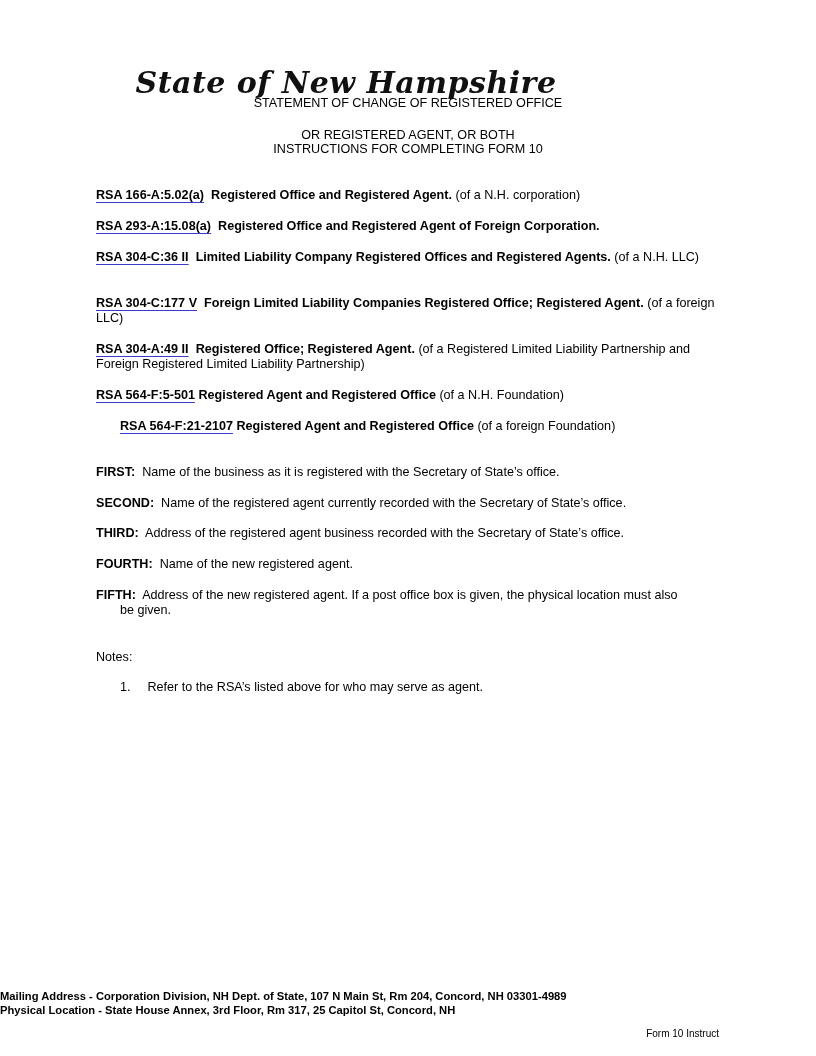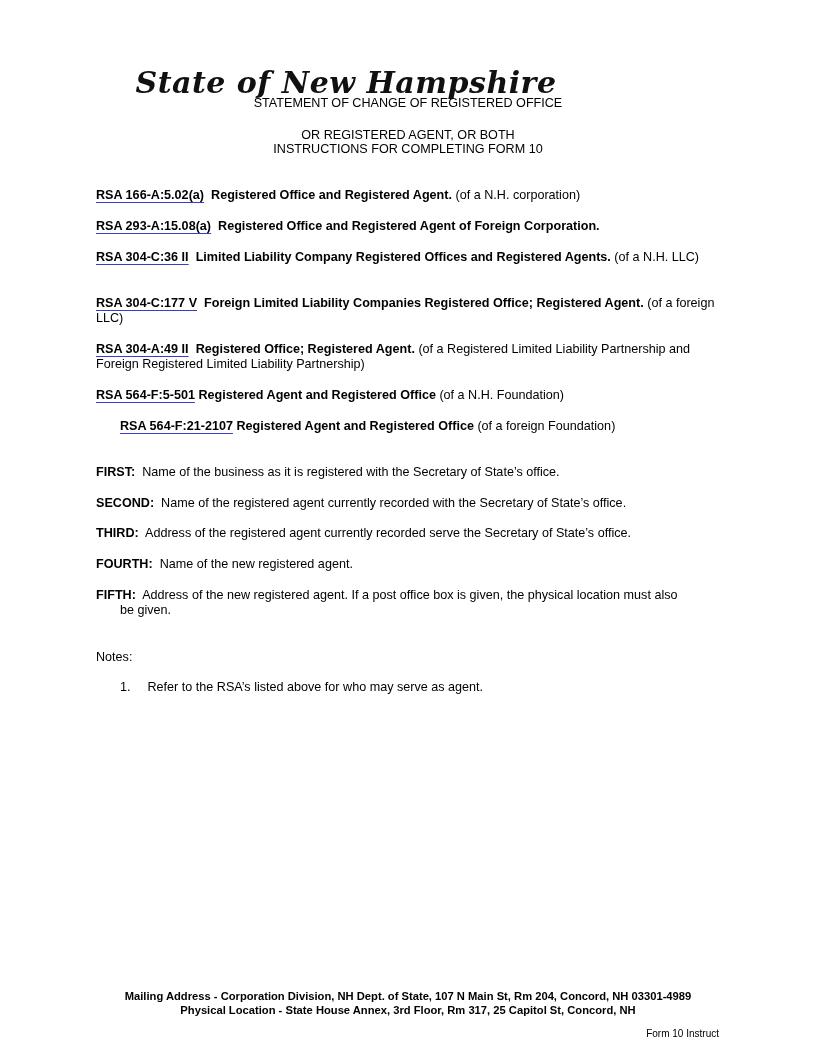--- a/index.html
+++ b/index.html
@@ -10,21 +10,21 @@
            font-family: "DejaVu Serif", serif; font-size: 30px; font-weight: bold;
            letter-spacing: 0.5px; font-style: italic; color: #111; margin-top: 39px; }
   .center { position: absolute; left: 0; width: 816px; text-align: center; line-height: 15px; }
   .para { position: absolute; left: 96px; width: 620px; line-height: 15px; }
   .rsa { font-weight: bold; text-decoration: underline; text-decoration-color: #3a3acc;
          text-underline-offset: 3px; text-decoration-thickness: 1px; }
   .b { font-weight: bold; }
   .hang { padding-left: 24px; text-indent: -24px; }
   .note-item { position: absolute; left: 120px; line-height: 15px; }
   .note-num { display: inline-block; width: 24px; }
-  .footer { position: absolute; left: 0; width: 816px; text-align: center; font-weight: bold;
+  .footer { position: absolute; left: 0; width: 816px; font-weight: bold;
             font-size: 11.2px; line-height: 15px; }
   .formid { position: absolute; right: 97px; top: 1028px; font-size: 10px; }
 </style>
 </head>
 <body>
 
 <div class="page">
 
   <div class="title">State of New Hampshire</div>
 
@@ -70,21 +70,21 @@
   <div class="para" style="top:465px;">
     <span class="b">FIRST:</span>&nbsp;
     <span>Name of the business as it is registered with the Secretary of State’s office.</span>
   </div>
   <div class="para" style="top:496px;">
     <span class="b">SECOND:</span>&nbsp;
     <span>Name of the registered agent currently recorded with the Secretary of State’s office.</span>
   </div>
   <div class="para" style="top:526px;">
     <span class="b">THIRD:</span>&nbsp;
-    <span>Address of the registered agent currently recorded serve the Secretary of State’s office.</span>
+    <span>Address of the registered agent business recorded with the Secretary of State’s office.</span>
   </div>
   <div class="para" style="top:557px;">
     <span class="b">FOURTH:</span>&nbsp;
     <span>Name of the new registered agent.</span>
   </div>
   <div class="para" style="top:650px;">Notes:</div>
 
   <div class="para hang" style="top:588px; width:560px;">
     <span class="b">FIFTH:</span>&nbsp;
     <span>Address of the new registered agent.  If a post office box is given, the physical location must also be given.</span>

